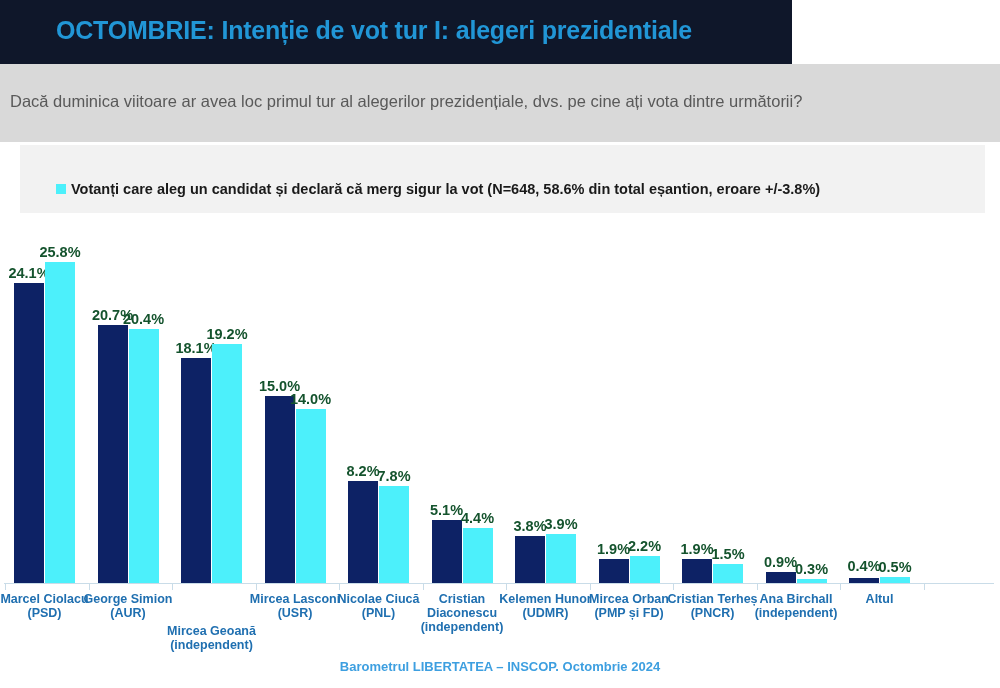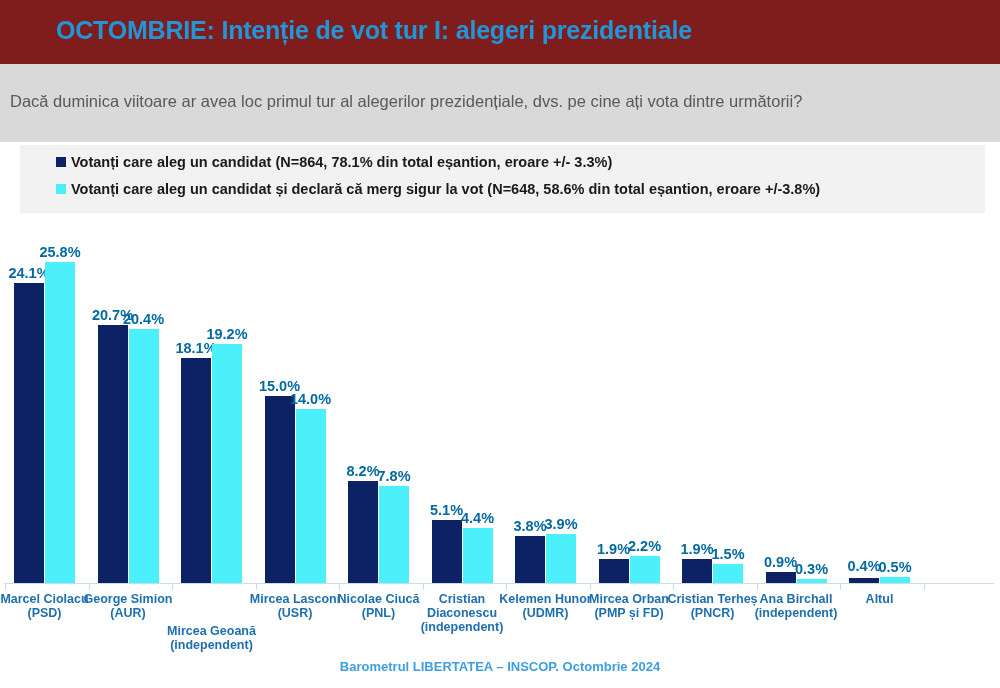--- a/index.html
+++ b/index.html
@@ -13,22 +13,22 @@
     position: relative;
     overflow: hidden;
     font-family: "Liberation Sans", sans-serif;
     -webkit-font-smoothing: antialiased;
   }
 
   
   #title-bar {
     position: absolute;
     left: 0; top: 0;
-    width: 1000px; height: 64px;
-    background: #7f1d1d;
+    width: 792px; height: 64px;
+    background: #0f172a;
   }
   #page-title {
     position: absolute;
     left: 56px;
     top: 16px;
     font-size: 25px;
     font-weight: bold;
     color: #2196d6;
     letter-spacing: -0.2px;
     white-space: nowrap;
@@ -121,21 +121,21 @@
     bottom: 0;
     width: 30px;
   }
   .bar.dark  { left: 0px;  background: #0d2265; }
   .bar.light { left: 31px; background: #4cf0fb; }
 
   .bar-value {
     position: absolute;
     font-size: 14.5px;
     font-weight: bold;
-    color: #0369a1;
+    color: #14532d;
     white-space: nowrap;
     text-align: center;
     width: 48px;
   }
   .bar-value.dark-v  { left: -9px; margin-top: 40px; }
   .bar-value.light-v { left: 22px; }
 
   
   #categories {
     position: absolute;
@@ -172,24 +172,20 @@
 
 <div id="title-bar">
   <div id="page-title">OCTOMBRIE: Intenție de vot tur I: alegeri prezidentiale</div>
 </div>
 
 <div id="question-band">
   <div id="question-text">Dacă duminica viitoare ar avea loc primul tur al alegerilor prezidențiale, dvs. pe cine ați vota dintre următorii?</div>
 </div>
 
 <div id="legend-panel">
-  <div class="legend-row" id="legend-row-0">
-    <span class="legend-swatch" id="swatch-0" style="background: rgb(13, 34, 101);"></span>
-    <span class="legend-label">Votanți care aleg un candidat (N=864, 78.1% din total eșantion, eroare +/- 3.3%)</span>
-  </div>
   <div class="legend-row" id="legend-row-1">
     <span class="legend-swatch" id="swatch-1" style="background: rgb(76, 240, 251);"></span>
     <span class="legend-label">Votanți  care aleg un candidat și declară că merg sigur la vot (N=648, 58.6% din total eșantion, eroare +/-3.8%)</span>
   </div>
 </div>
 
 <div id="chart-area">
   <div id="plot">
       <div class="bar-group" style="left: 14px;">
         <div class="bar dark" style="height: 299.849px; background: rgb(13, 34, 101);"></div>

